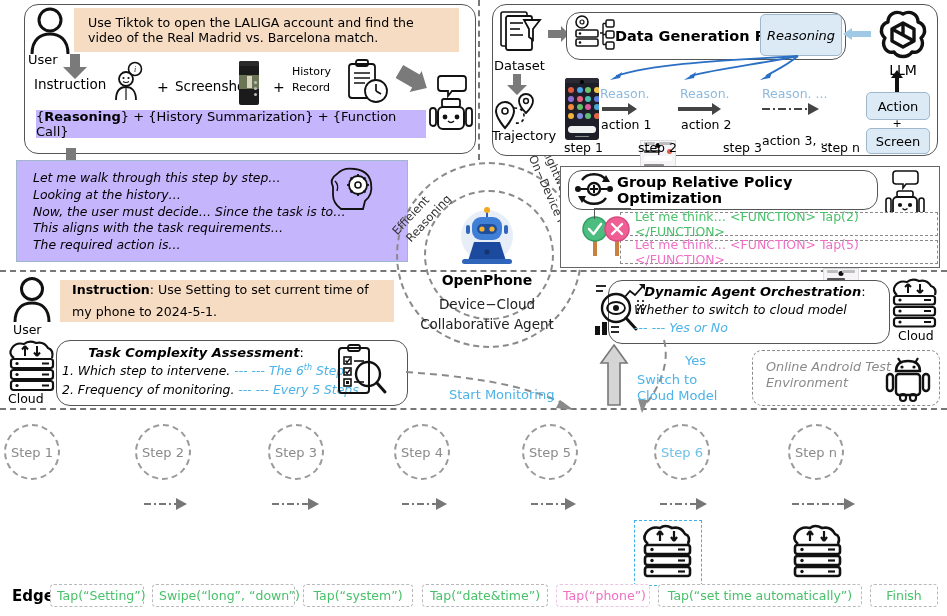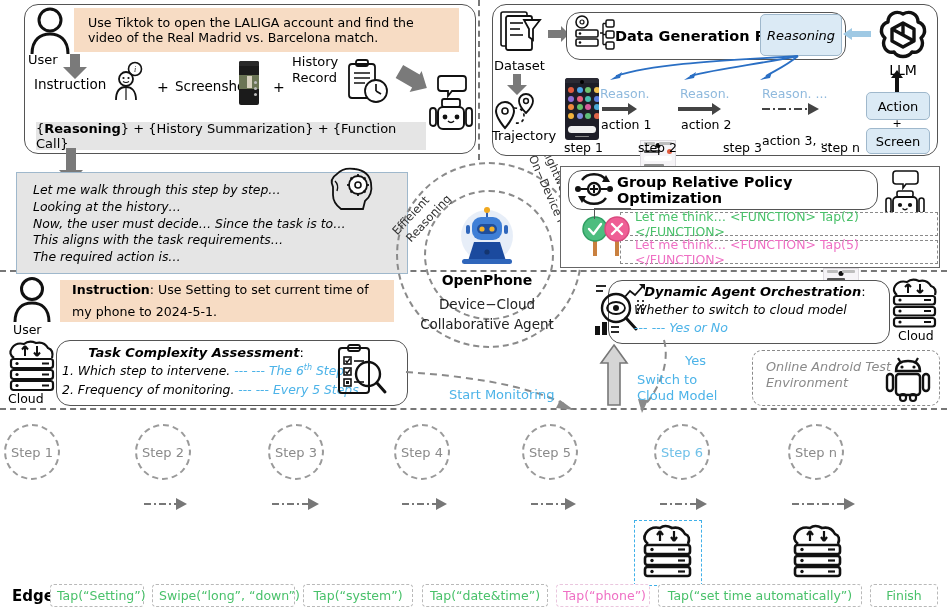--- a/index.html
+++ b/index.html
@@ -2,21 +2,21 @@
 <html><head>
 <meta charset="utf-8">
 <style>
   html,body{margin:0;padding:0;background:#fff;}
   body{width:947px;height:616px;position:relative;overflow:hidden;
        font-family:"DejaVu Sans","Liberation Sans",sans-serif;color:#000;}
   .abs{position:absolute;}
   .rbox{border:1.6px solid #555;border-radius:14px;background:#fff;}
   .dashbox{border:1.5px dashed #8a8a8a;border-radius:10px;background:#fff;}
   .orange{background:#f7dcc4;}
-  .blue{background:#e5e5e5;margin-top:12px;}
+  .blue{background:#c4b5fd;}
   .lblue{background:#dbeaf5;border:1.2px solid #9fb8cc;border-radius:5px;}
   .it{font-style:italic;}
   .bd{font-weight:bold;}
   .ctr{text-align:center;}
   .cyan{color:#4cb3e8;}
   .green{color:#49c16a;}
   .pink{color:#ef6fc4;}
   .grey{color:#8a8a8a;}
   .divh{position:absolute;border-top:2px dashed #777;}
   .divv{position:absolute;border-left:2px dashed #777;}
@@ -81,21 +81,21 @@
 <div class="abs" style="left:239px;top:61px;width:20px;height:44px;background:#1b1b1b;border-radius:2px;overflow:hidden;">
   <div style="position:absolute;left:0;top:0;width:100%;height:5px;background:#2a2a2a;"></div>
   <div style="position:absolute;left:0;top:14px;width:100%;height:14px;background:#6b7555;"></div>
   <div style="position:absolute;left:8px;top:15px;width:5px;height:12px;background:#d8d2c0;"></div>
   <div style="position:absolute;right:2px;top:20px;width:3px;height:3px;border-radius:50%;background:#bbb;"></div>
   <div style="position:absolute;right:2px;top:26px;width:3px;height:3px;border-radius:50%;background:#bbb;"></div>
   <div style="position:absolute;right:2px;top:32px;width:3px;height:3px;border-radius:50%;background:#bbb;"></div>
 </div>
 
 <div class="abs" style="left:273px;top:79px;font-size:14px;">+</div>
-<div class="abs" style="left:292px;top:54px;font-size:13px;line-height:16px;">
+<div class="abs" style="left:292px;top:64px;font-size:11px;line-height:16px;">
   <div>History</div>
   <div>Record</div>
 </div>
 
 <div class="abs" style="left:345px;top:58px;width:46px;height:48px;">
   <svg width="46" height="48" viewBox="0 0 46 48">
     <rect x="4" y="6" width="26" height="34" rx="3" fill="none" stroke="#111" stroke-width="1.8"></rect>
     <rect x="11" y="2" width="12" height="6" rx="2" fill="none" stroke="#111" stroke-width="1.8"></rect>
     <line x1="9" y1="15" x2="25" y2="15" stroke="#111" stroke-width="1.5"></line>
     <line x1="9" y1="20" x2="25" y2="20" stroke="#111" stroke-width="1.5"></line>

